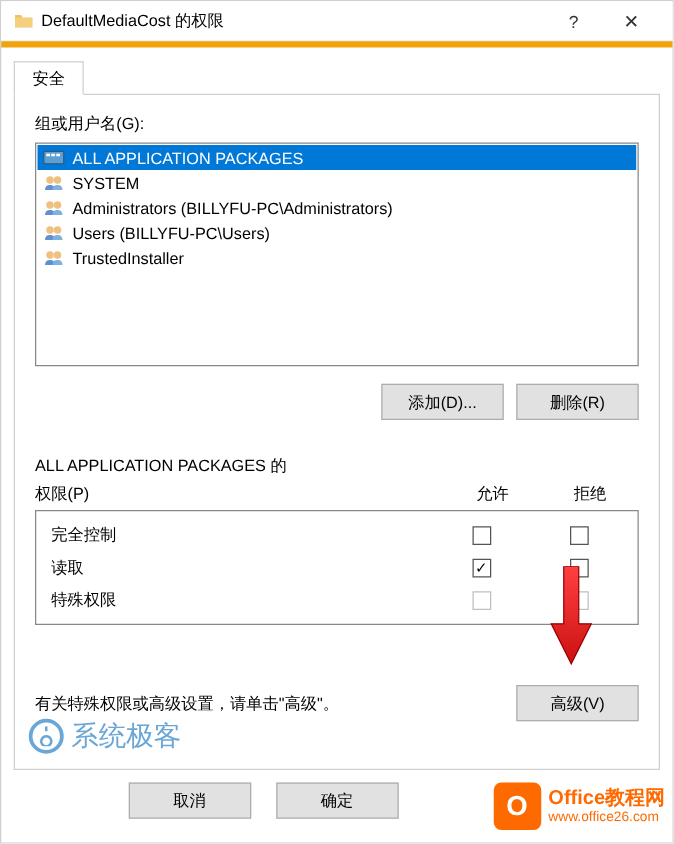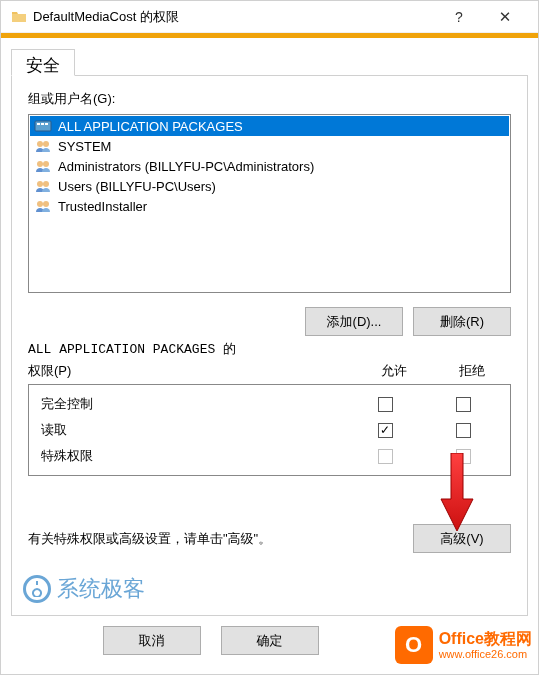--- a/index.html
+++ b/index.html
@@ -57,21 +57,21 @@
       border-bottom: 1px solid #d0d0d0;
       height: 28px;
     }
     .tab {
       padding: 4px 14px;
       border: 1px solid #d0d0d0;
       border-bottom: 1px solid #fff;
       background: #fff;
       position: relative;
       top: 1px;
-      font-size: 17px;
+      font-size: 13px;
     }
     .tab-panel {
       border: 1px solid #d0d0d0;
       border-top: none;
       padding: 14px 16px 14px 16px;
       min-height: 540px;
     }
     .label { margin-bottom: 6px; display: block; }
     .listbox {
       border: 1px solid #888;
@@ -105,21 +105,21 @@
     .btn {
       min-width: 98px;
       height: 29px;
       background: #e1e1e1;
       border: 1px solid #adadad;
       font-family: inherit;
       font-size: 13px;
       padding: 0 12px;
       cursor: pointer;
     }
-    .perm-label { margin-top: 4px; font-family: Liberation Mono, monospace; }
+    .perm-label { margin-top: 28px; }
     .perm-table-head {
       display: flex;
       margin-top: 4px;
     }
     .perm-table-head .left { flex: 1; }
     .perm-col { width: 78px; text-align: center; }
     .perm-table {
       border: 1px solid #888;
       margin-top: 4px;
       padding: 6px 8px;

